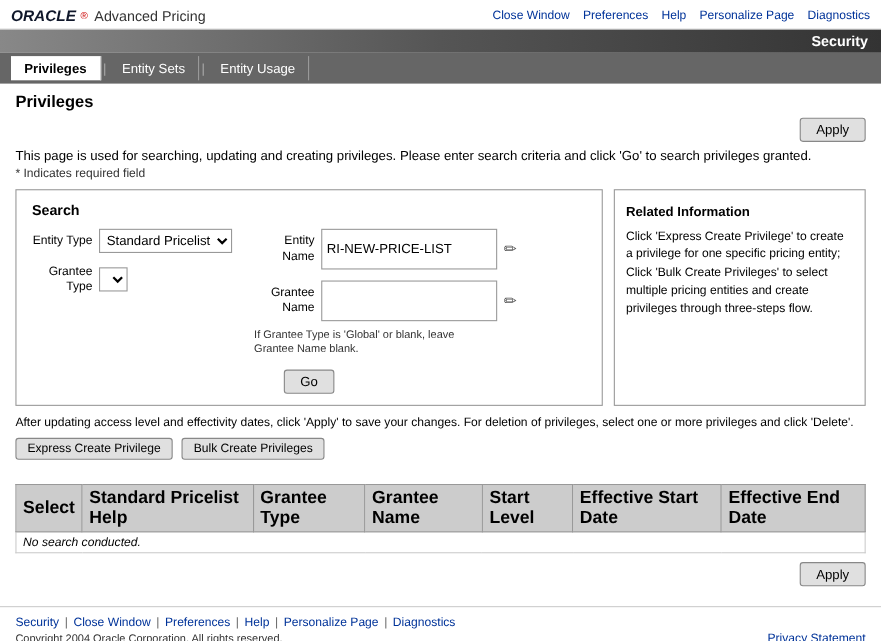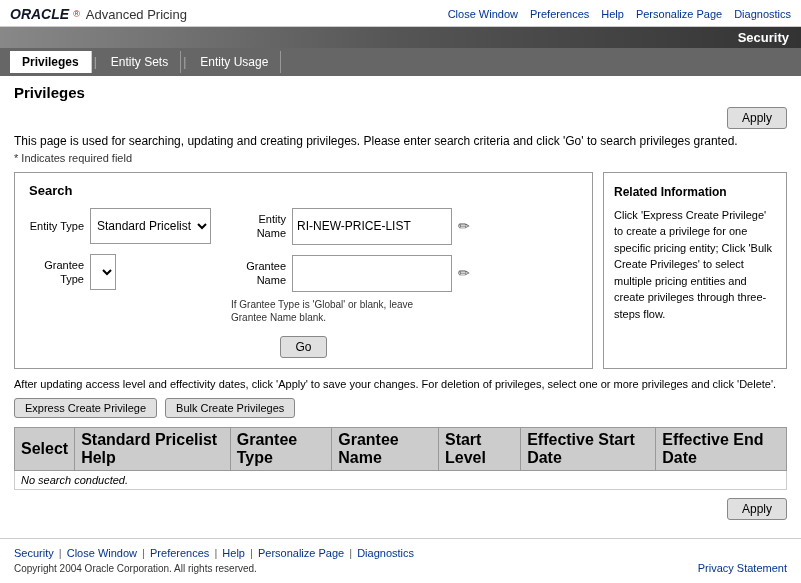--- a/index.html
+++ b/index.html
@@ -169,21 +169,21 @@
     .field-input {
       font-size: 12px;
       padding: 2px 4px;
       border: 1px solid #999;
       height: 37px;
     }
     .field-select {
       font-size: 12px;
       padding: 2px 2px;
       border: 1px solid #999;
-      height: 36px;
+      height: 22px;
       background: #fff;
     }
     .pencil-icon {
       font-size: 14px;
       cursor: pointer;
       color: #555;
     }
     .grantee-note {
       font-size: 10px;
       color: #333;
@@ -197,41 +197,41 @@
       border-radius: 3px;
       padding: 3px 14px;
       font-size: 12px;
       cursor: pointer;
       margin-top: 4px;
     }
     
     .related-info {
       border: 1px solid #999;
       padding: 10px;
-      width: 184px;
+      width: 229px;
       flex-shrink: 0;
       font-size: 11px;
       line-height: 1.5;
     }
     .related-info-title {
       font-weight: bold;
       font-size: 12px;
       margin-bottom: 6px;
     }
     
     .action-text {
       font-size: 11px;
       margin-bottom: 6px;
       line-height: 1.4;
     }
     
     .action-buttons {
       display: flex;
       gap: 8px;
-      margin-bottom: 9px;
+      margin-bottom: 22px;
     }
     .action-btn {
       background: #e0e0e0;
       border: 1px solid #888;
       border-radius: 3px;
       padding: 3px 10px;
       font-size: 11px;
       cursor: pointer;
     }
     

